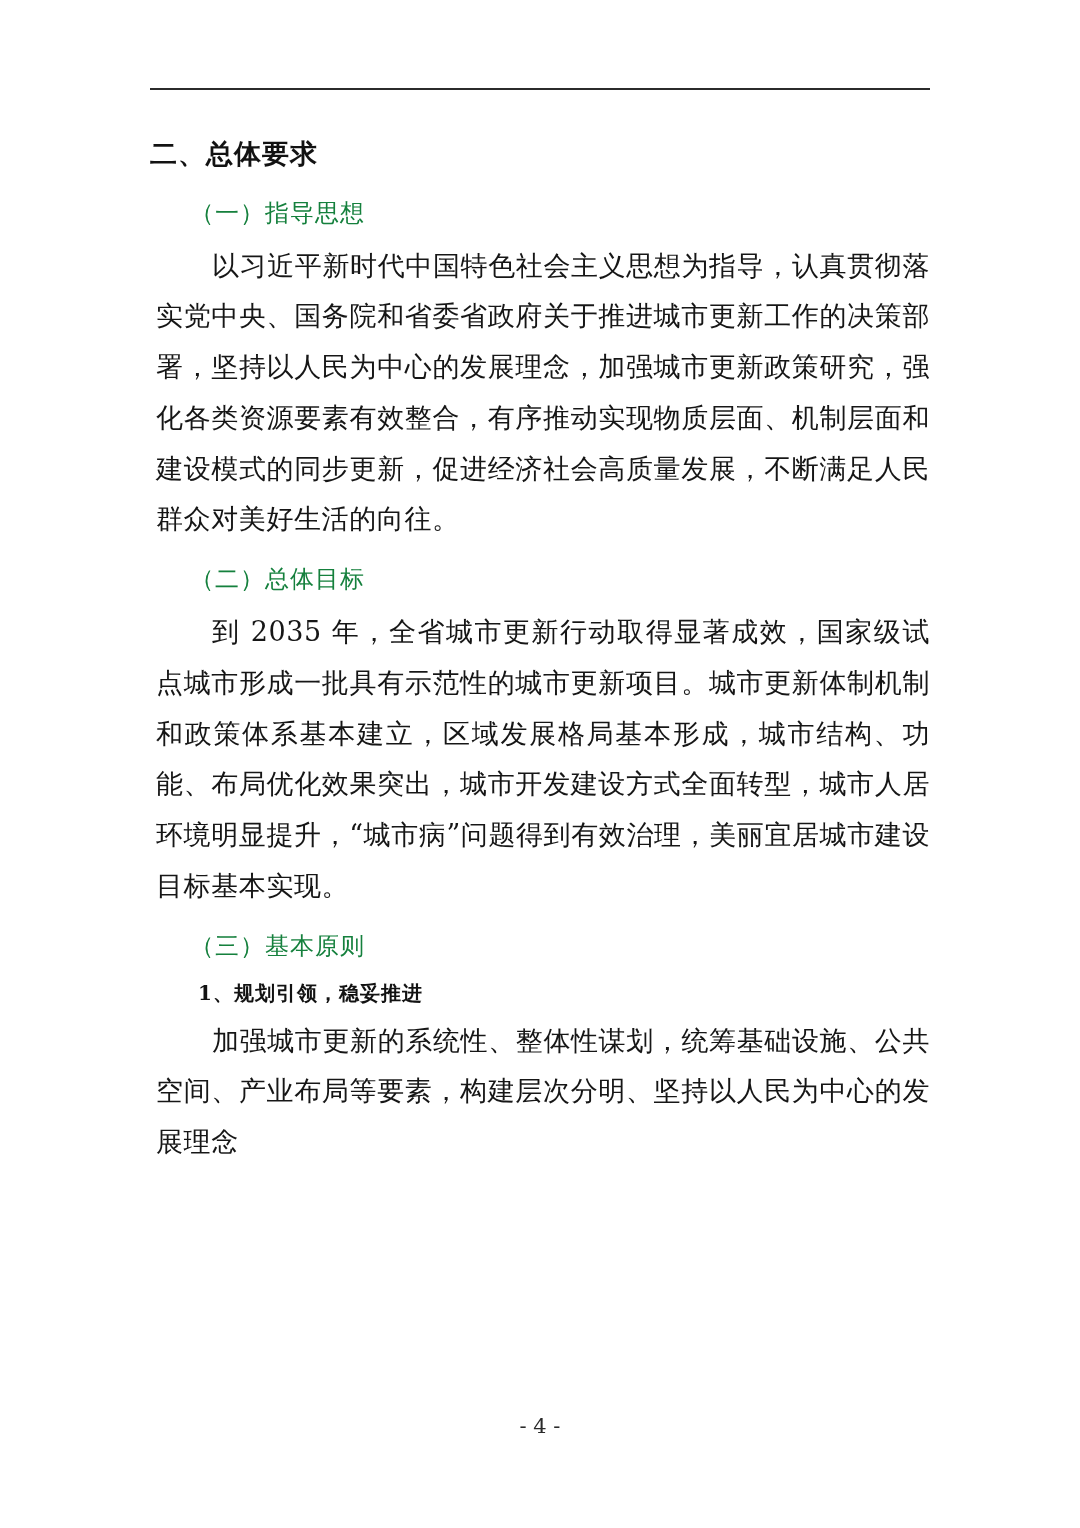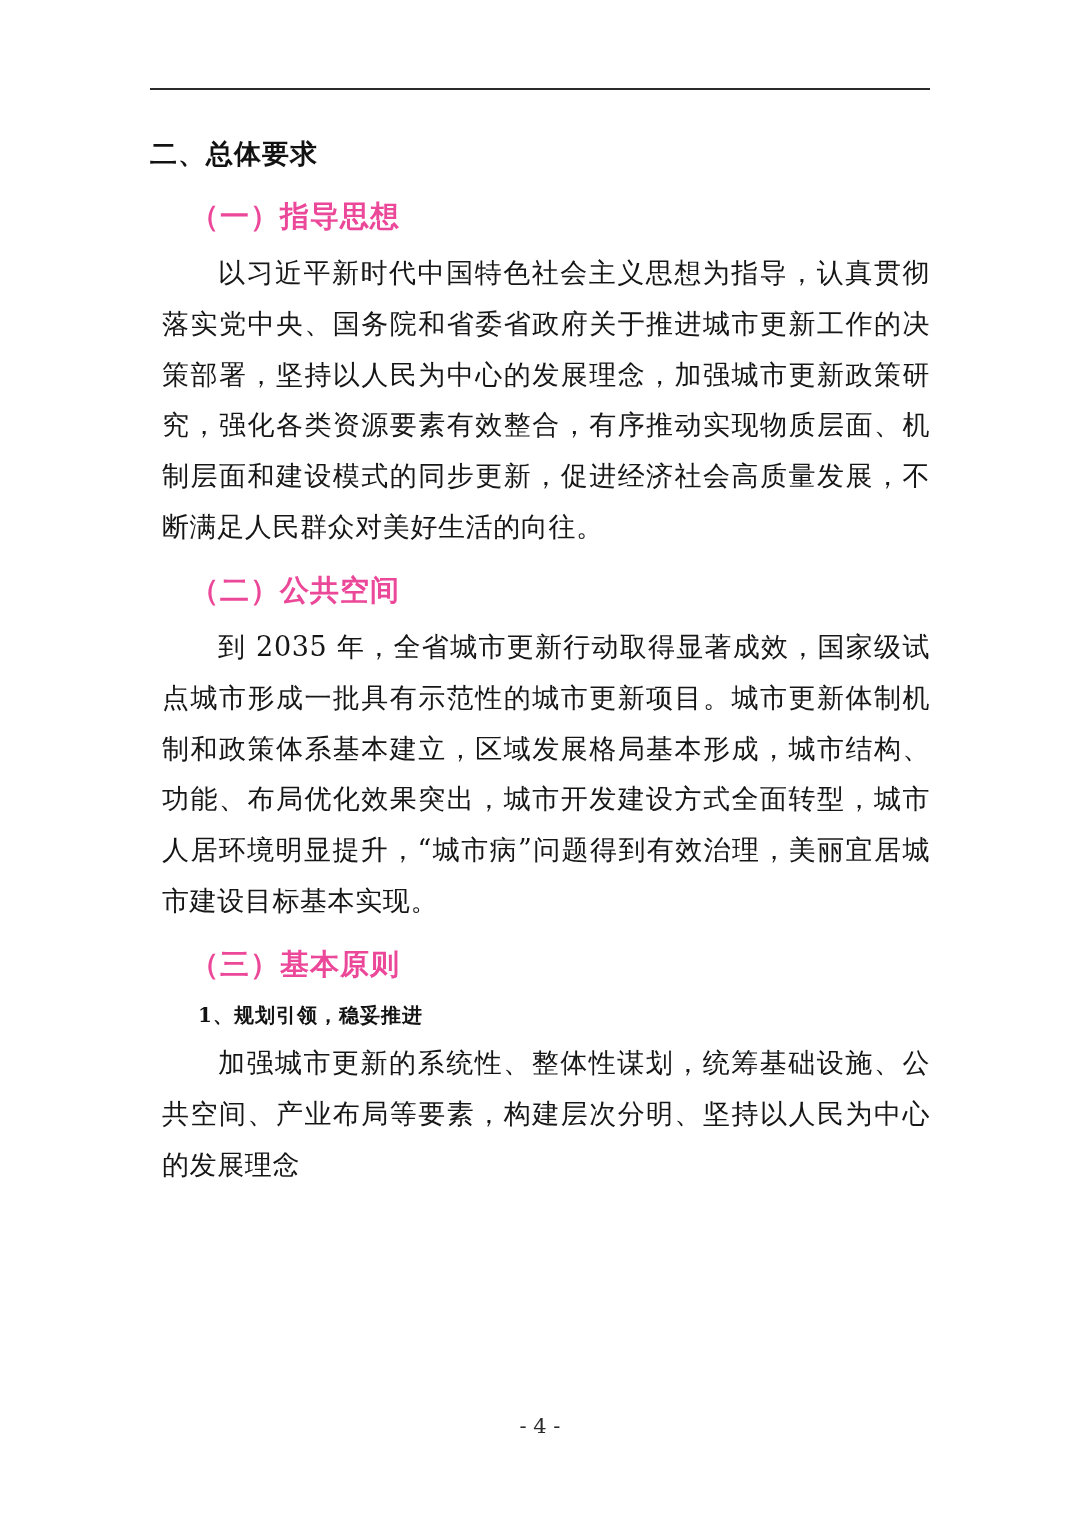--- a/index.html
+++ b/index.html
@@ -31,41 +31,41 @@
   }
   .h-section {
     font-size: 27px;
     font-weight: bold;
     letter-spacing: 1px;
     margin: 0 0 20px 0;
     line-height: 1.5;
     color: #121212;
   }
   .h-sub {
-    font-size: 29px;
-    font-weight: bold;
+    font-size: 24px;
+    font-weight: normal;
     letter-spacing: 1px;
     margin: 16px 0 10px 0;
     line-height: 1.5;
     text-indent: 40px;
-    color: #ec4899;
+    color: #15803d;
   }
   .h-item {
     font-size: 20px;
     font-weight: bold;
     letter-spacing: 1px;
     margin: 14px 0 8px 0;
     line-height: 1.5;
     text-indent: 48px;
     color: #121212;
   }
   p.para {
     font-size: 27px;
     line-height: 1.88;
-    margin: 6px 0 12px 12px;
+    margin: 6px 0 12px 6px;
     text-indent: 56px;
     text-align: justify;
     text-justify: inter-ideograph;
     letter-spacing: 0.6px;
     color: #161616;
   }
   .page-number {
     position: absolute;
     bottom: 90px;
     left: 0;
@@ -82,21 +82,21 @@
 <div class="page">
   <div class="content">
     <div class="top-rule"></div>
 
     <h2 class="h-section">二、总体要求</h2>
 
     <h3 class="h-sub">（一）指导思想</h3>
 
     <p class="para">以习近平新时代中国特色社会主义思想为指导，认真贯彻落实党中央、国务院和省委省政府关于推进城市更新工作的决策部署，坚持以人民为中心的发展理念，加强城市更新政策研究，强化各类资源要素有效整合，有序推动实现物质层面、机制层面和建设模式的同步更新，促进经济社会高质量发展，不断满足人民群众对美好生活的向往。</p>
 
-    <h3 class="h-sub">（二）公共空间</h3>
+    <h3 class="h-sub">（二）总体目标</h3>
 
 
     <p class="para">到 2035 年，全省城市更新行动取得显著成效，国家级试点城市形成一批具有示范性的城市更新项目。城市更新体制机制和政策体系基本建立，区域发展格局基本形成，城市结构、功能、布局优化效果突出，城市开发建设方式全面转型，城市人居环境明显提升，“城市病”问题得到有效治理，美丽宜居城市建设目标基本实现。</p>
 
     <h3 class="h-sub">（三）基本原则</h3>
 
     <h4 class="h-item">1、规划引领，稳妥推进</h4>
 
     <p class="para">加强城市更新的系统性、整体性谋划，统筹基础设施、公共空间、产业布局等要素，构建层次分明、坚持以人民为中心的发展理念</p>
   </div>

